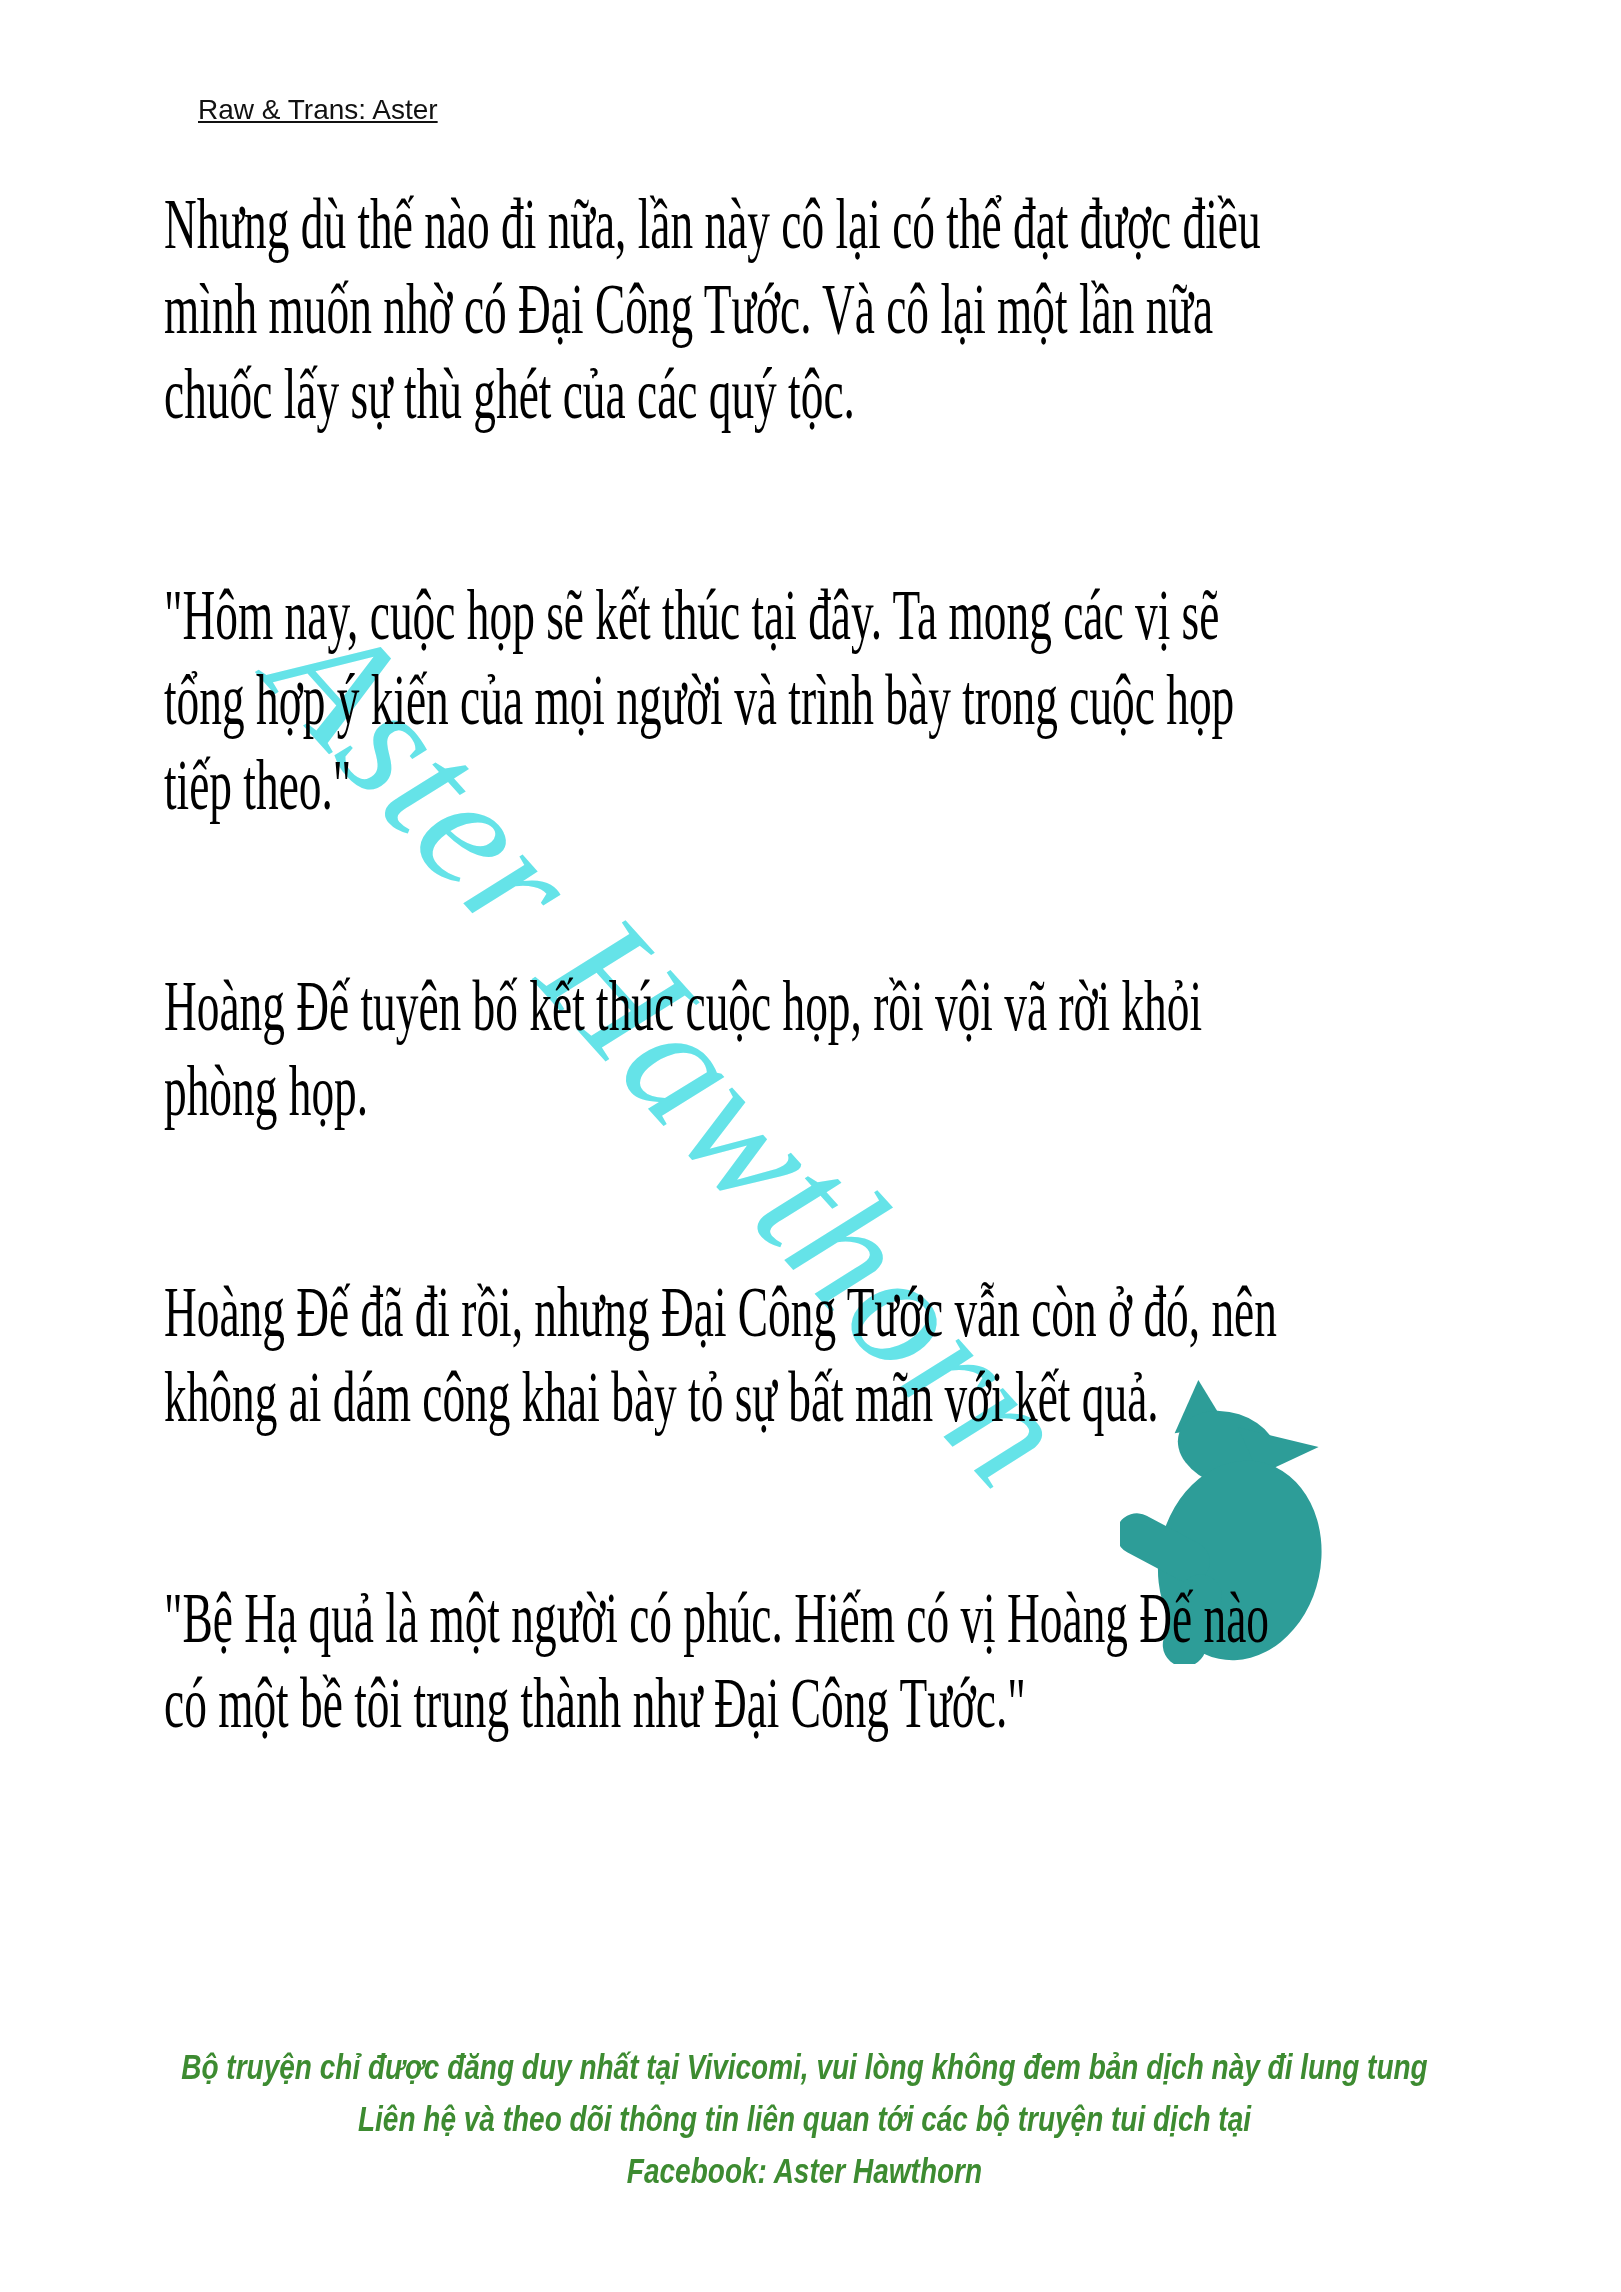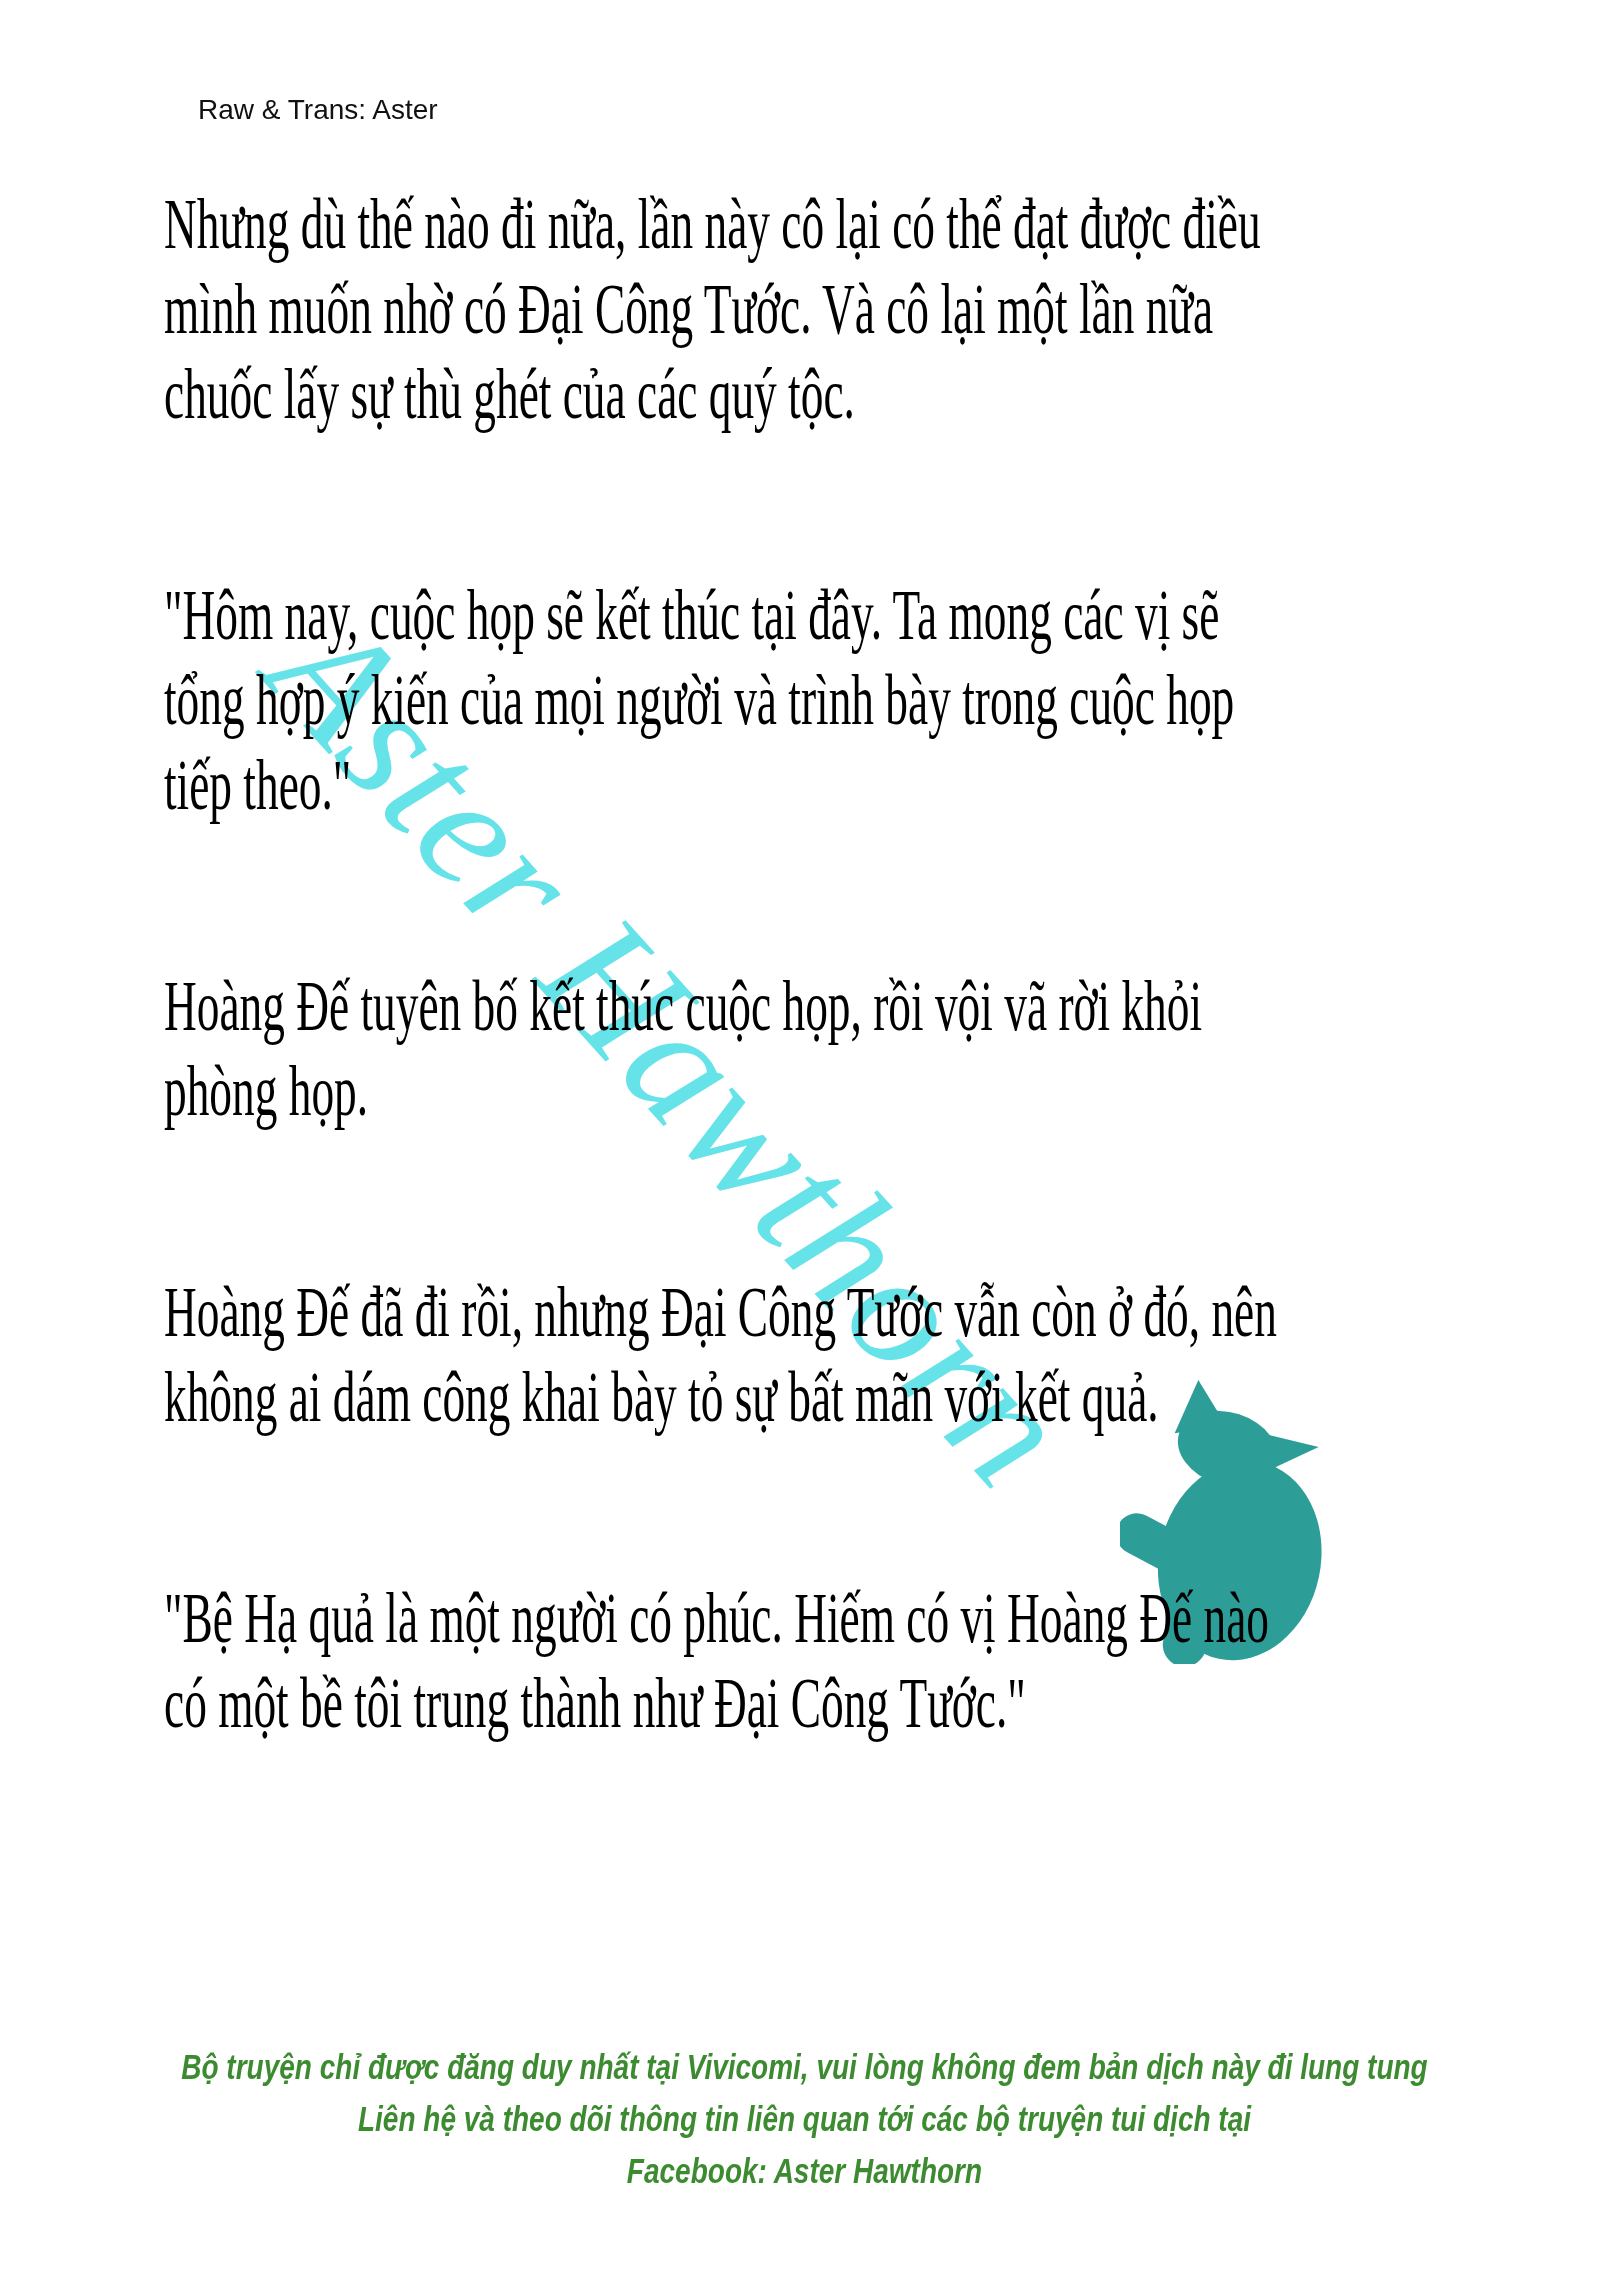--- a/index.html
+++ b/index.html
@@ -9,20 +9,21 @@
     background:#ffffff;
     margin:0 auto;
     overflow:hidden;
     font-family:"Liberation Serif", serif;
   }
   .header{
     position:absolute;left:198px;top:94px;
     font-family:"Liberation Sans", sans-serif;
     font-size:28px;color:#111;
     white-space:nowrap;
+    text-decoration:underline;
   }
   .watermark{
     position:absolute;left:365px;top:585px;
     transform:rotate(48deg);
     transform-origin:0 0;
     font-family:"Liberation Serif", serif;
     font-style:italic;
     font-size:167px;line-height:1;
     letter-spacing:2px;
     color:var(--watermark,#55e0e6);

